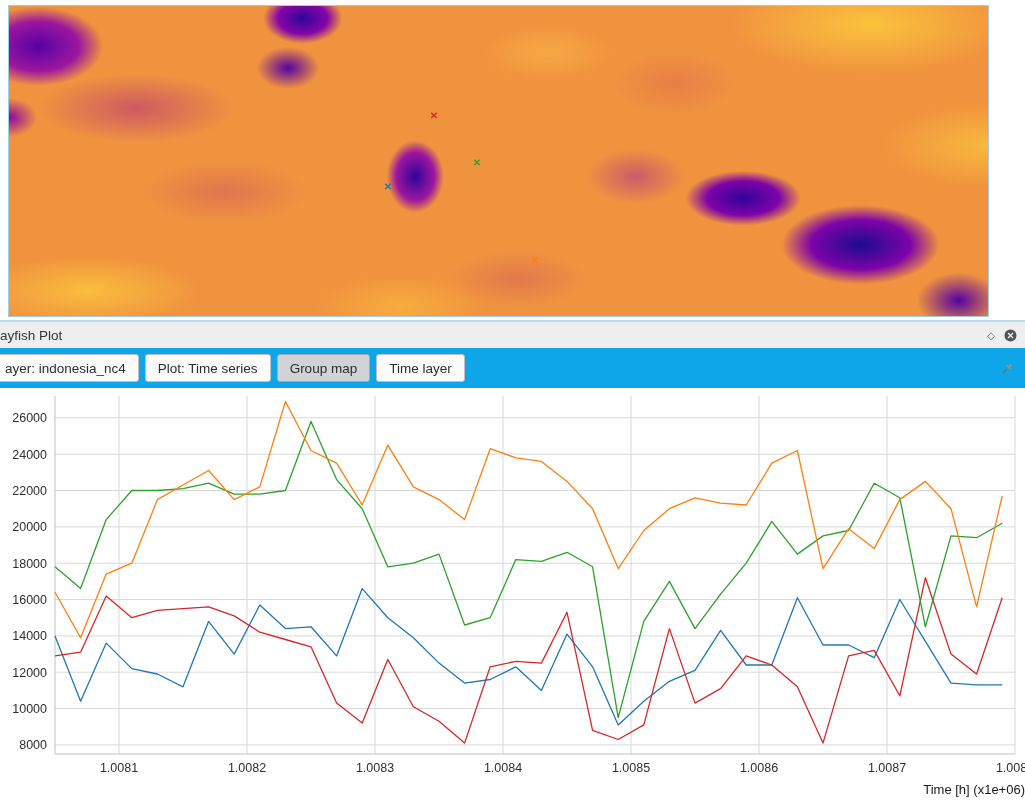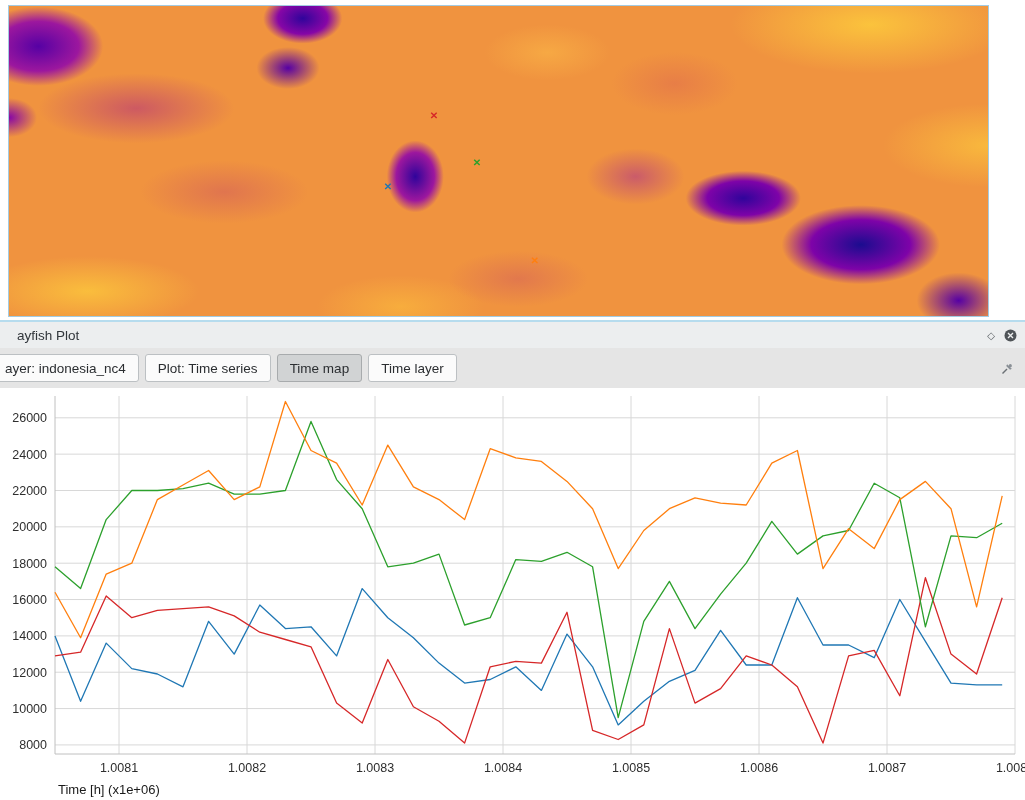--- a/index.html
+++ b/index.html
@@ -36,43 +36,43 @@
       radial-gradient(ellipse 120px 45px at 40% 97%, rgba(252,190,60,0.6) 0%, rgba(252,190,60,0) 70%),
       radial-gradient(ellipse 90px 40px at 55% 15%, rgba(250,180,70,0.65) 0%, rgba(250,180,70,0) 70%);
   }
   .marker{
     position:absolute;transform:translate(-50%,-50%);
     font-size:10px;font-weight:bold;line-height:1;
   }
   
   .panel-header{
     height:26px;background:#eceeef;display:flex;align-items:center;
-    padding:0 8px 0 17px;font-size:13.5px;color:#31363b;
+    padding:0 8px 0 0;font-size:13.5px;color:#31363b;
   }
   .header-icons{margin-left:auto;display:flex;gap:9px;align-items:center;color:#5a5f63;}
   .float-icon{font-size:10px;cursor:default;}
   .close-icon{display:flex;cursor:default;}
   .toolbar{
-    height:40px;background:#e5e5e5;display:flex;align-items:center;
+    height:40px;background:#0ea5e9;display:flex;align-items:center;
     gap:6px;padding:0 8px 0 0;
   }
   .tb-btn{
     height:28px;padding:0 12px;font-size:13.5px;color:#2b2e31;
     background:#fbfbfb;border:1px solid #bcc0c3;border-radius:3px;
     font-family:inherit;white-space:nowrap;
   }
   .tb-btn:first-child{margin-left:-8px;}
   .tb-btn.pressed{background:#d1d3d4;border-color:#a8abad;}
   .tb-spacer{flex:1;}
   .pin-btn{background:none;border:none;padding:2px;display:flex;}
   
   .chart-wrap{position:relative;width:1025px;height:412px;background:#fff;overflow:hidden;}
   .chart-wrap svg{position:absolute;left:0;top:0;}
   .xlabel{
-    position:absolute;left:58px;width:960px;bottom:3px;text-align:left;
+    position:absolute;left:65px;width:960px;bottom:3px;text-align:right;
     font-size:13px;color:#1a1a1a;
   }
 </style>
 </head>
 <body>
 
 <div>
 
   <div class="map-area">
     <div class="raster" id="raster">
@@ -92,21 +92,21 @@
           <circle cx="6.5" cy="6.5" r="6" fill="#4f5458"></circle>
           <path d="M4 4 L9 9 M9 4 L4 9" stroke="#eceeef" stroke-width="1.4"></path>
         </svg>
       </span>
     </span>
   </div>
 
   <div class="toolbar">
     <button class="tb-btn">ayer: indonesia_nc4</button>
     <button class="tb-btn">Plot: Time series</button>
-    <button class="tb-btn pressed">Time map</button>
+    <button class="tb-btn pressed">Group map</button>
     <button class="tb-btn">Time layer</button>
     <span class="tb-spacer"></span>
     <button class="pin-btn">
       <svg width="15" height="15" viewBox="0 0 15 15">
         <path d="M2.5 12.5 L7 8" stroke="#6b7075" stroke-width="1.4" fill="none"></path>
         <path d="M7.2 3.2 L11.8 7.8 L10 8.8 L6.2 5 Z" fill="#8a9096"></path>
         <circle cx="10.3" cy="4.7" r="1.6" fill="#8a9096"></circle>
       </svg>
     </button>
   </div>

